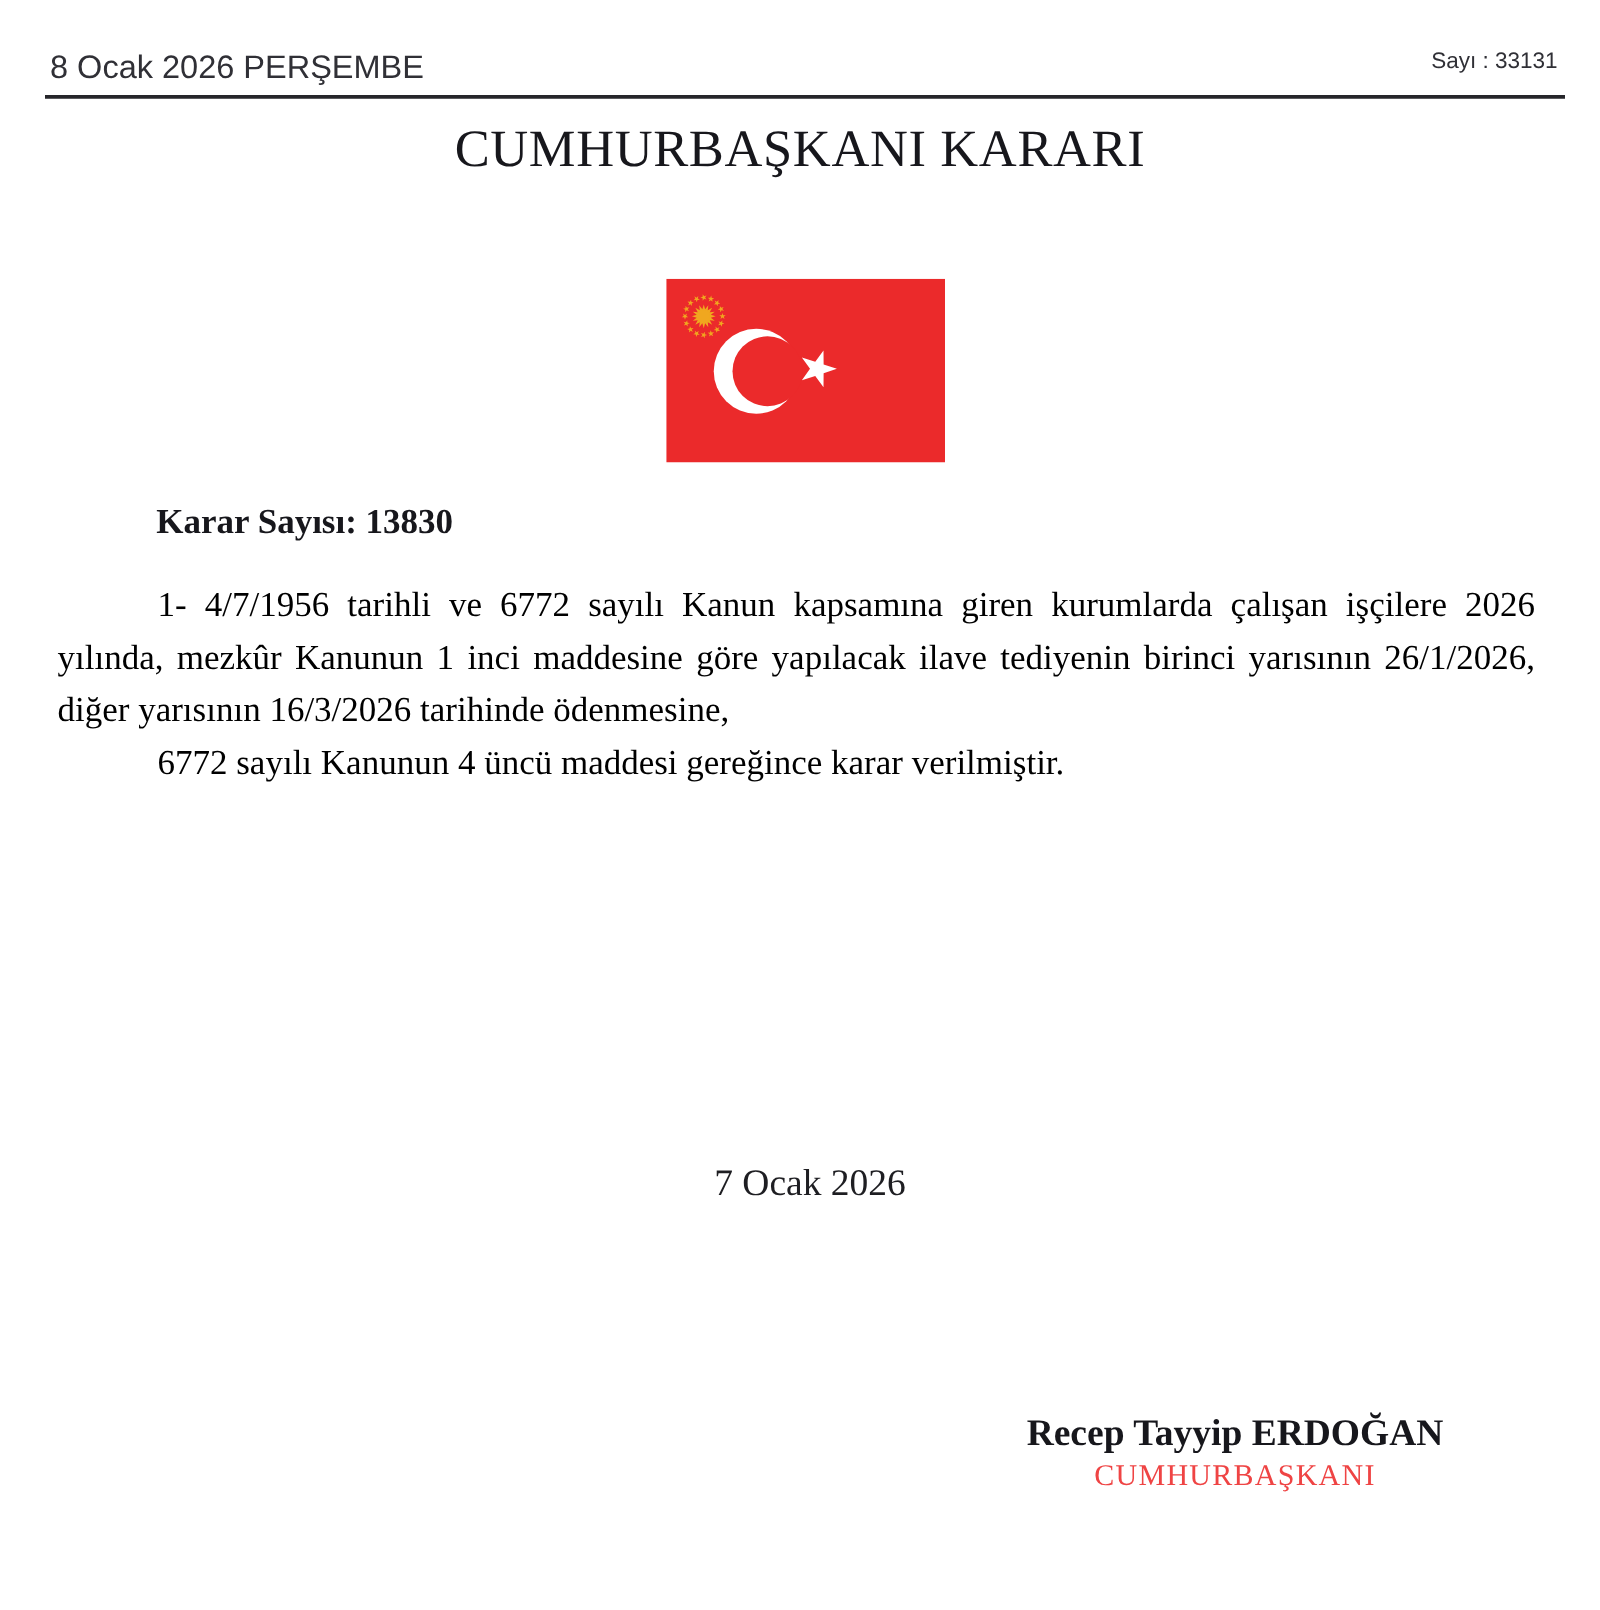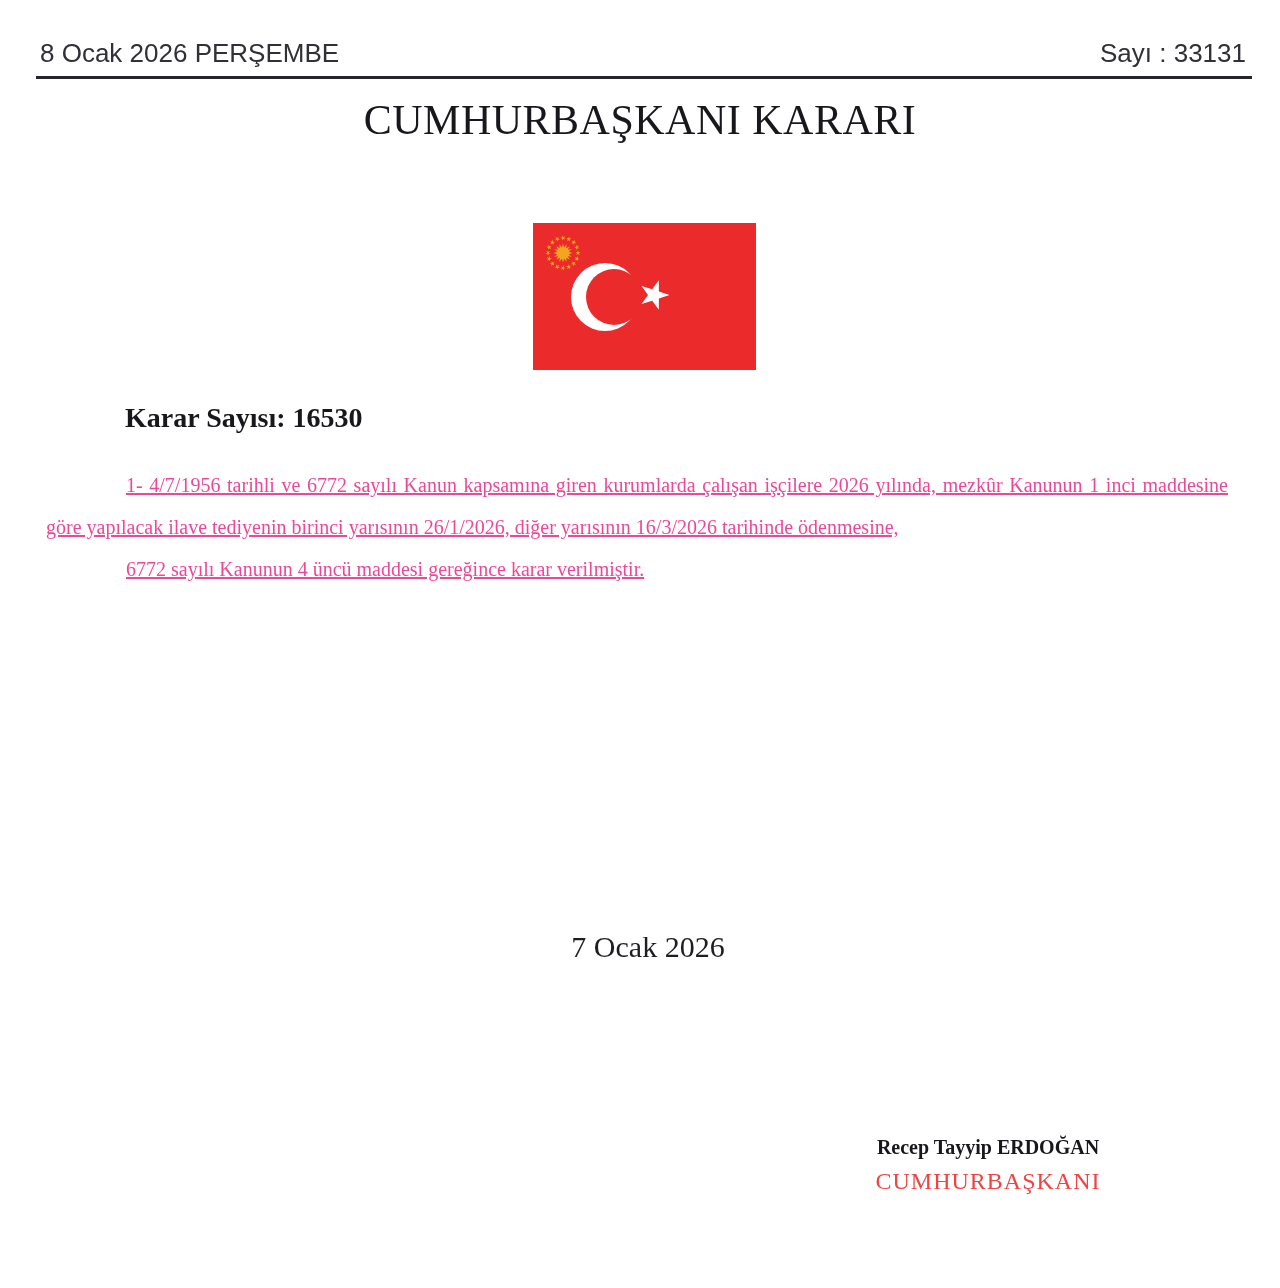--- a/index.html
+++ b/index.html
@@ -23,21 +23,21 @@
   .hdr-masthead {
     position: absolute; left: 0; right: 0; top: 22px;
     text-align: center;
     font-family: "Liberation Serif", "DejaVu Serif", serif;
     font-weight: bold; font-size: 40px; color: #b01116;
     letter-spacing: 0.5px;
   }
   .hdr-issue {
     position: absolute; right: 34px; top: 38px;
     font-family: "Liberation Sans", "DejaVu Sans", sans-serif;
-    font-size: 26px; color: #303036; white-space: nowrap;
+    font-size: 18px; color: #303036; white-space: nowrap;
   }
   .hdr-rule {
     position: absolute; left: 36px; top: 76px;
     width: 1216px; height: 3px; background: #26262a;
   }
 
   
   .doc-title {
     position: absolute; left: 0; right: 0; top: 96px;
     text-align: center;
@@ -53,40 +53,39 @@
   .flag-wrap svg { display: block; width: 100%; height: 100%; }
 
   
   .decision-no {
     position: absolute; left: 125px; top: 402px;
     font-weight: bold; font-size: 28px; color: #17171c;
   }
   .body-text {
     position: absolute; left: 46px; top: 464px;
     width: 1182px;
-    font-size: 20px; line-height: 42px;
+    font-size: 28px; line-height: 42px;
     text-align: justify;
-    color: #ec4899;
-    text-decoration: underline;
+    color: #000000;
   }
   .body-text p { text-indent: 80px; margin: 0; }
 
   .decision-date {
     position: absolute; left: 8px; top: 930px;
     width: 1280px; text-align: center;
     font-size: 30px; color: #1e1e22;
   }
 
   
   .signature {
     position: absolute; left: 765px; top: 1130px;
     width: 446px; text-align: center;
   }
   .sig-name {
-    font-weight: bold; font-size: 20px; color: #17171c;
+    font-weight: bold; font-size: 30px; color: #17171c;
     line-height: 34px;
   }
   .sig-title {
     font-size: 24px; color: #ef4444;
     letter-spacing: 1px;
     line-height: 34px;
   }
 </style>
 </head>
 <body>
@@ -121,21 +120,21 @@
           <polygon points="17.48,21.30 18.36,19.56 16.99,18.17 18.92,18.46 19.82,16.73 20.14,18.65 22.06,18.97 20.33,19.87 20.62,21.80 19.23,20.43" fill="#f0a71f"></polygon>
           <polygon points="21.77,17.18 23.24,15.90 22.51,14.09 24.18,15.10 25.67,13.84 25.23,15.74 26.89,16.77 24.94,16.94 24.47,18.83 23.71,17.04" fill="#f0a71f"></polygon>
           <polygon points="27.30,15.00 29.15,14.38 29.17,12.43 30.32,14.00 32.18,13.41 31.05,15.00 32.18,16.59 30.32,16.00 29.17,17.57 29.15,15.62" fill="#f0a71f"></polygon>
           <polygon points="33.25,15.11 35.19,15.25 35.95,13.45 36.42,15.34 38.37,15.51 36.71,16.54 37.15,18.44 35.66,17.19 33.99,18.19 34.72,16.39" fill="#f0a71f"></polygon>
           <polygon points="38.70,17.48 40.44,18.36 41.83,16.99 41.54,18.92 43.27,19.82 41.35,20.14 41.03,22.06 40.13,20.33 38.20,20.62 39.57,19.23" fill="#f0a71f"></polygon>
           <polygon points="42.82,21.77 44.10,23.24 45.91,22.51 44.90,24.18 46.16,25.67 44.26,25.23 43.23,26.89 43.06,24.94 41.17,24.47 42.96,23.71" fill="#f0a71f"></polygon>
         </g>
     </svg>
   </div>
 
-  <div class="decision-no">Karar Sayısı: 16530</div>
+  <div class="decision-no">Karar Sayısı: 13830</div>
 
   <div class="body-text">
     <p>1- 4/7/1956 tarihli ve 6772 sayılı Kanun kapsamına giren kurumlarda çalışan işçilere 2026 yılında, mezkûr Kanunun 1 inci maddesine göre yapılacak ilave tediyenin birinci yarısının 26/1/2026, diğer yarısının 16/3/2026 tarihinde ödenmesine,</p>
     <p>6772 sayılı Kanunun 4 üncü maddesi gereğince karar verilmiştir.</p>
   </div>
 
   <div class="decision-date">7 Ocak 2026</div>
 
   <div class="signature">
     <div class="sig-name">Recep Tayyip ERDOĞAN</div>

